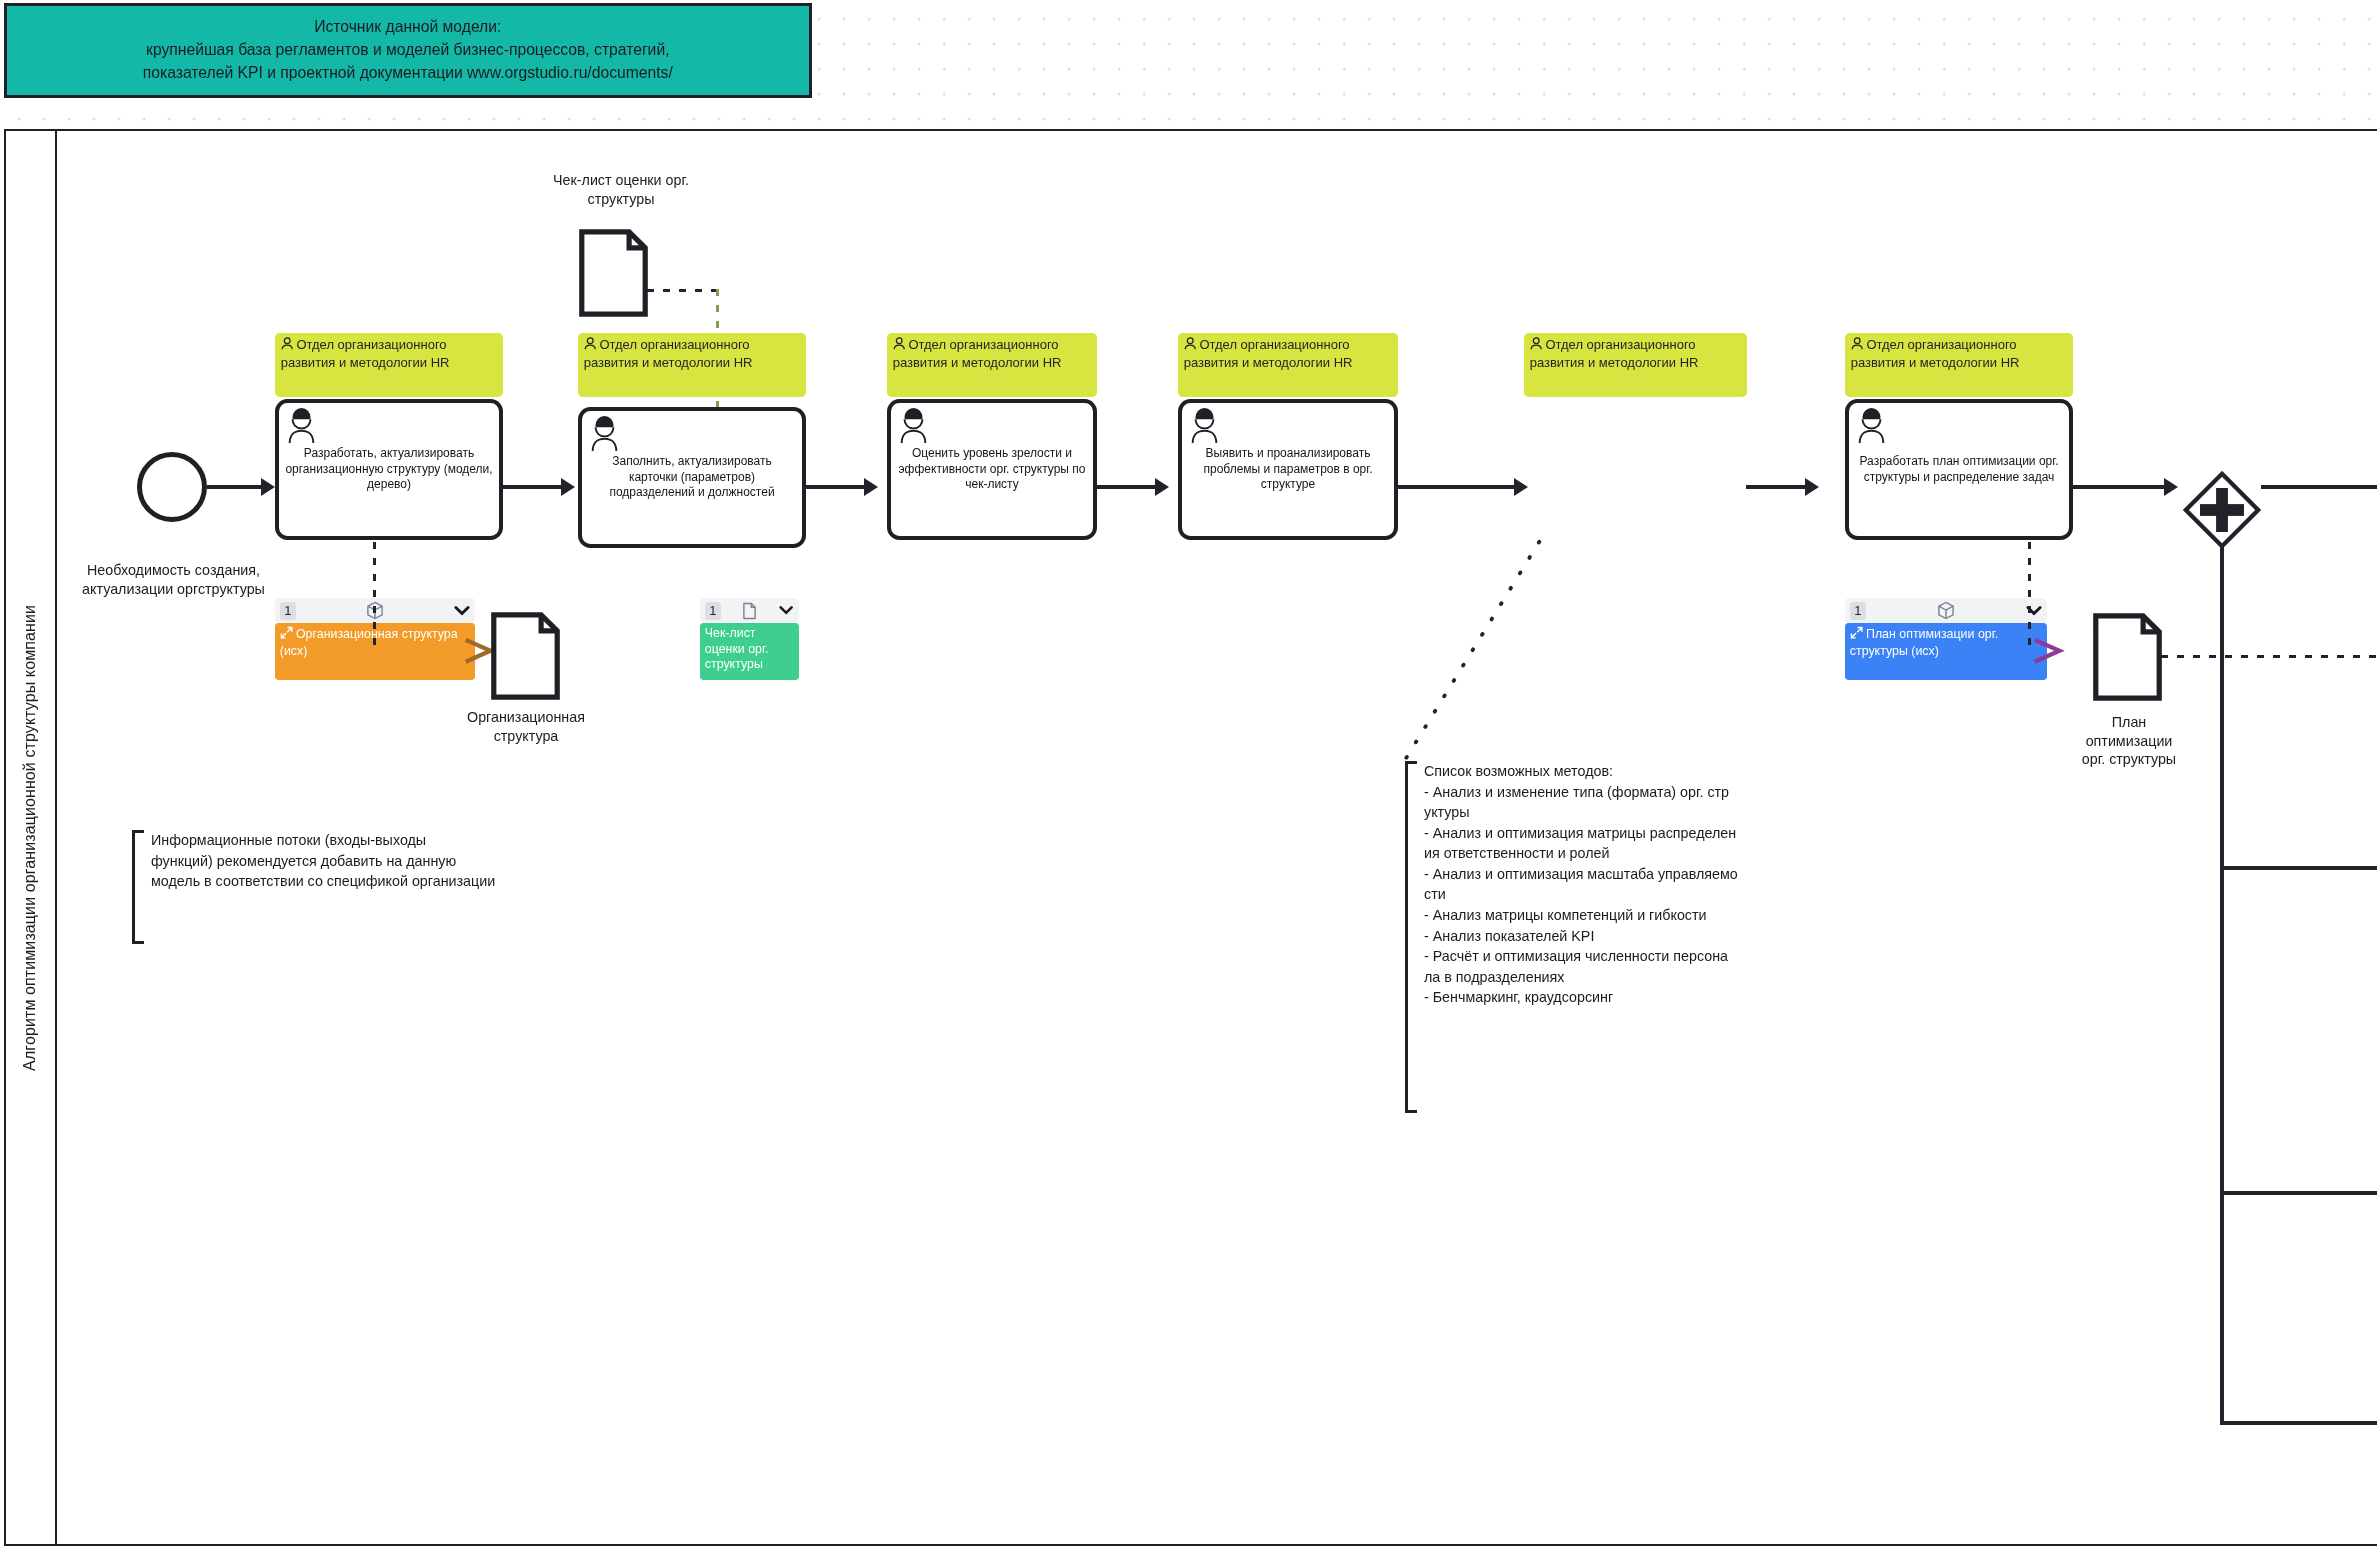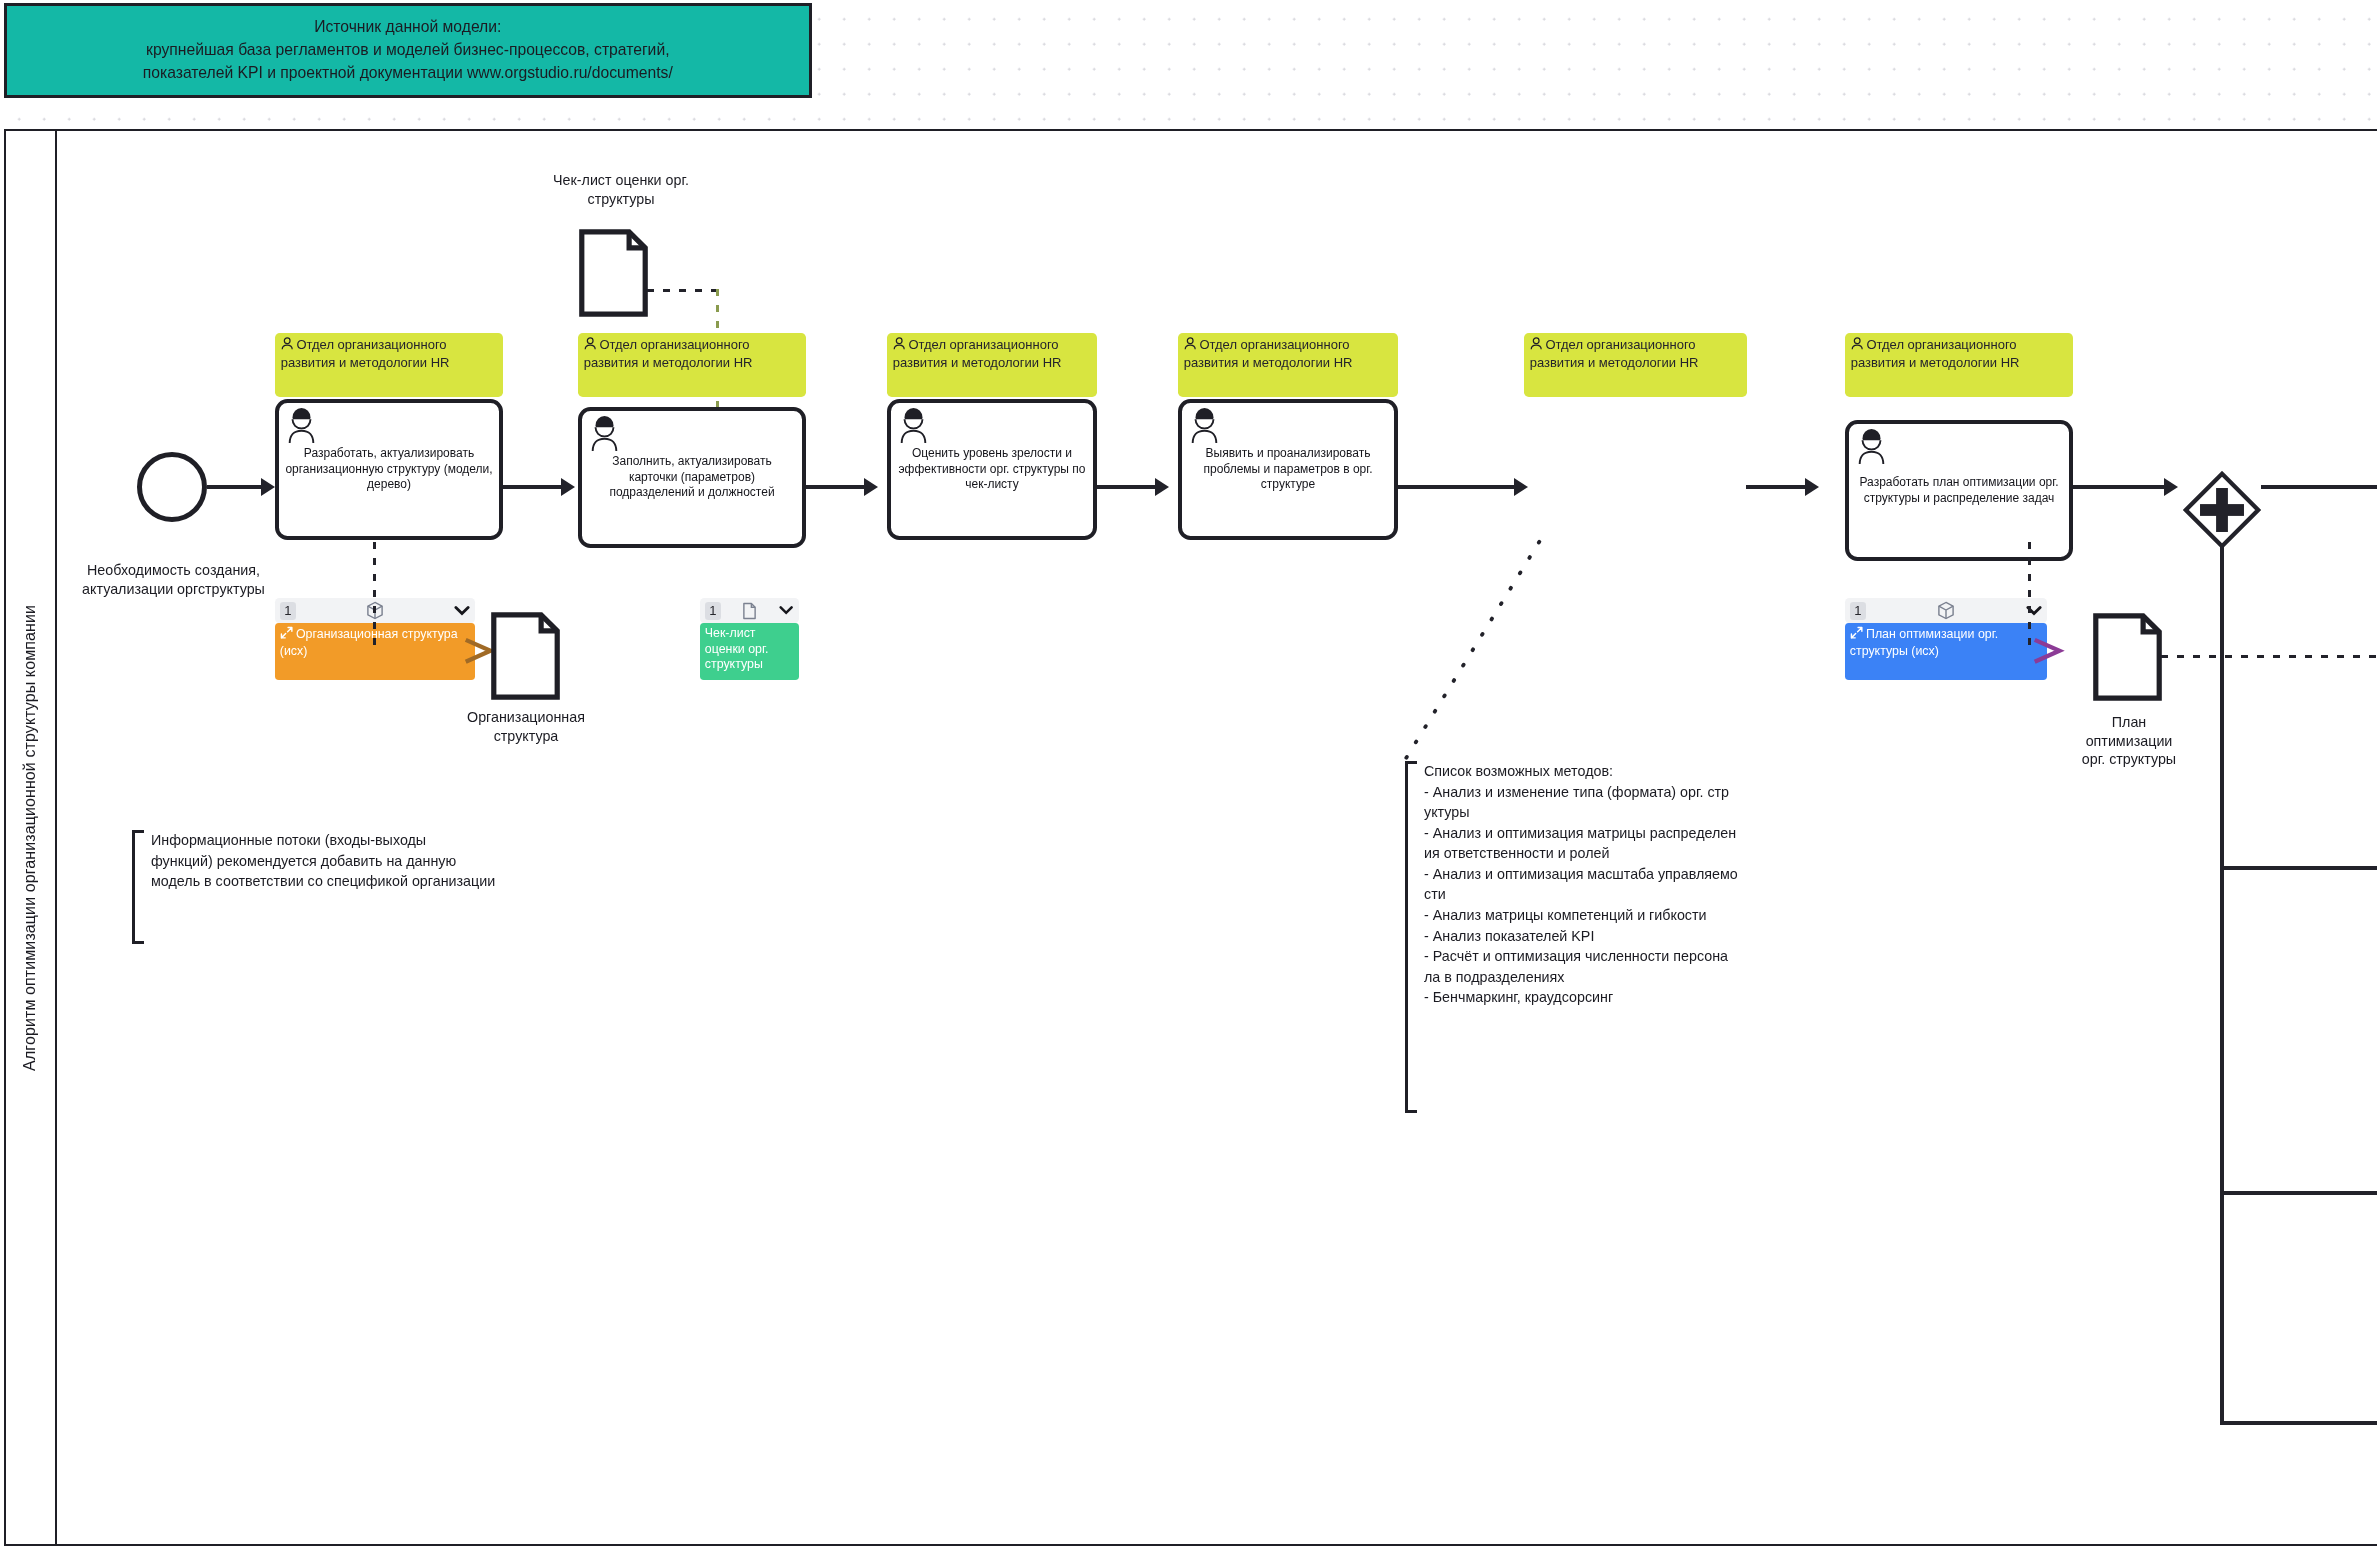--- a/index.html
+++ b/index.html
@@ -274,21 +274,21 @@
   <div class="arrowR" style="left:1805px;top:478px;"></div>
 
   <div class="abs rolebadge" style="left:1845px;top:333px;width:228px;height:64px;background:#d8e540;">
     <span class="ri">
       <svg width="12.4" height="13.3" viewBox="0 0 26 28">
           <circle cx="13" cy="8" r="6" fill="none" stroke="#1f1f26" stroke-width="2.6"></circle>
           <path d="M2.5 26c0-6 4.7-9 10.5-9s10.5 3 10.5 9" fill="none" stroke="#1f1f26" stroke-width="2.6"></path>
         </svg>
     </span><span>Отдел организационного развития и методологии HR</span>
   </div>
-  <div class="abs task" style="left:1845px;top:420px;width:228px;height:141px;">
+  <div class="abs task" style="left:1845px;top:399px;width:228px;height:141px;">
     <svg class="task-user" viewBox="0 0 74 78">
       <ellipse cx="37" cy="22" rx="19" ry="20" fill="#1f1f26"></ellipse>
       <path d="M18 26c0 11 8 19 19 19s19-8 19-19" fill="#fff" stroke="#1f1f26" stroke-width="4"></path>
       <path d="M12 76c0-16 9-26 25-26s25 10 25 26" fill="#fff" stroke="#1f1f26" stroke-width="4"></path>
     </svg>
     <span class="ttl">Разработать план оптимизации орг. структуры и распределение задач</span>
   </div>
 
   <div class="objcard" style="left:1845px;top:598px;width:202px;">
     <div class="objbar">

